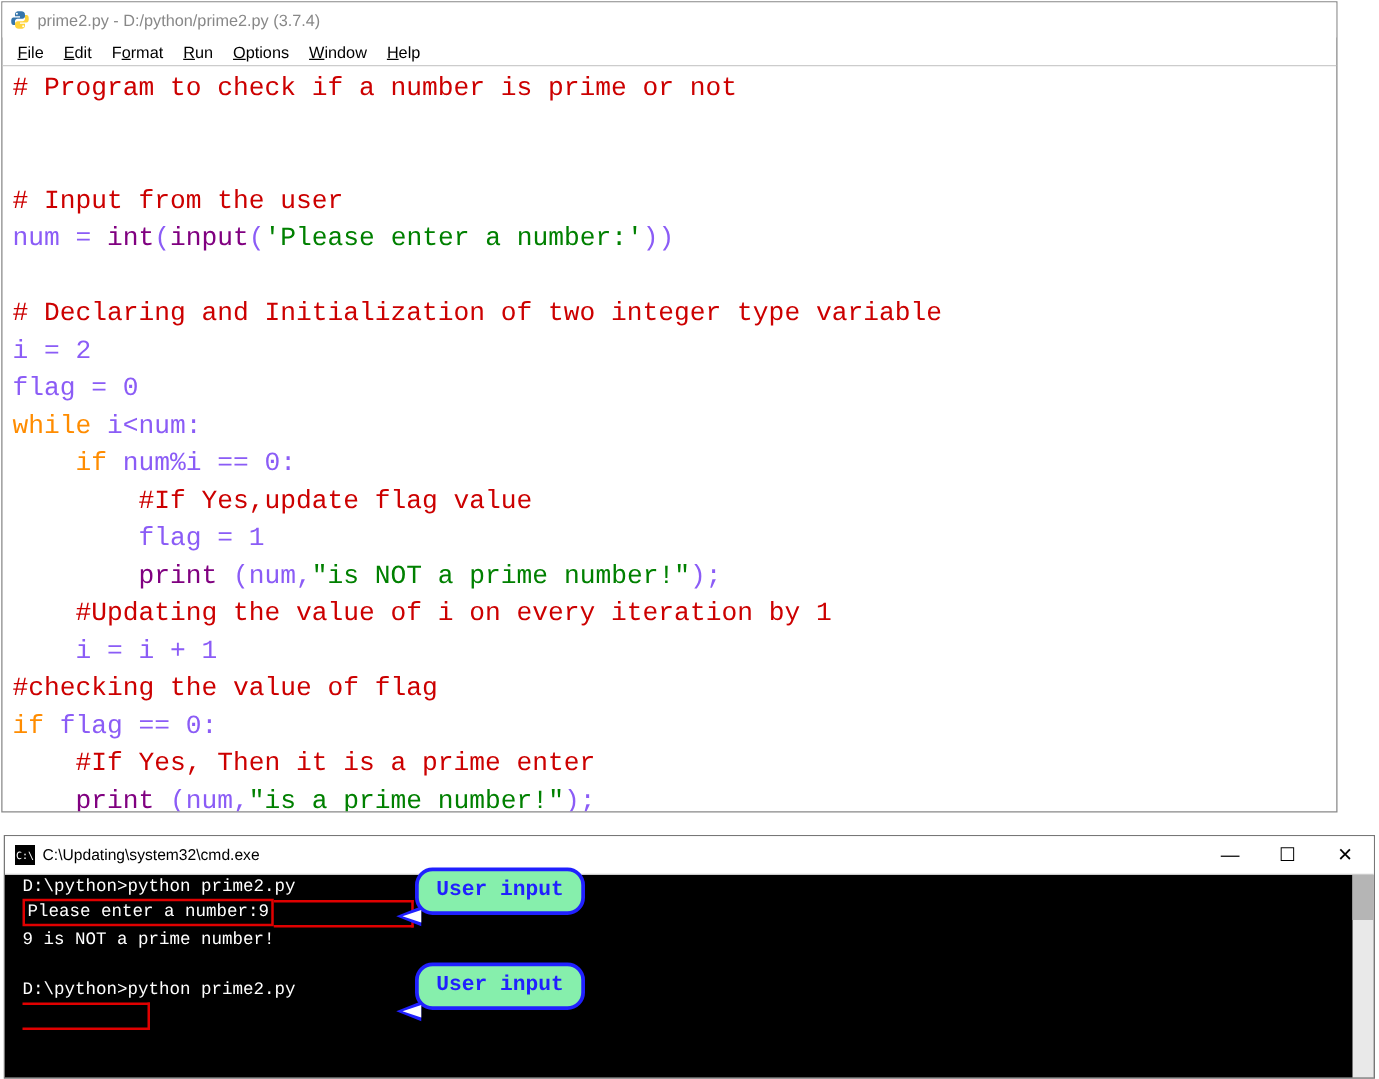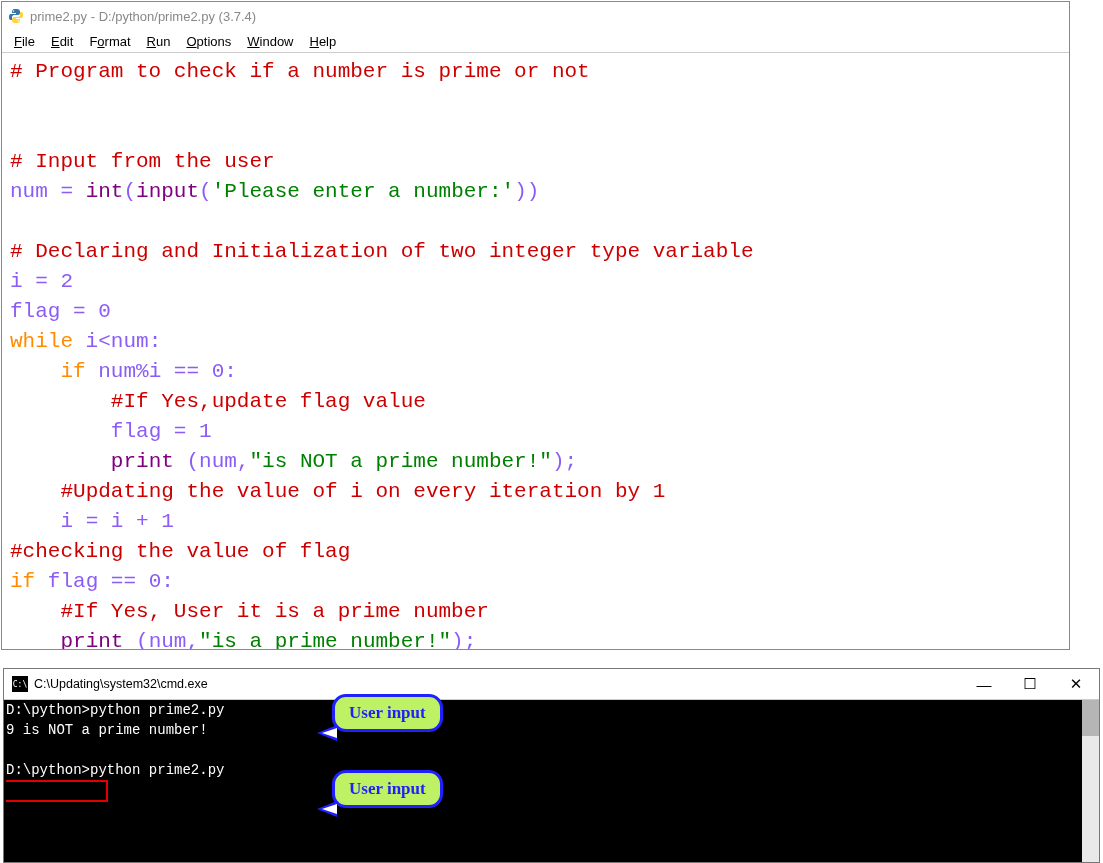--- a/index.html
+++ b/index.html
@@ -108,21 +108,21 @@
     justify-content: center;
     font-size: 15px;
   }
   .cmd-body {
     position: relative;
     background: #000;
     color: #fff;
     font-family: Consolas, "Courier New", monospace;
     font-size: 14px;
     line-height: 20px;
-    padding: 0 0 10px 2px;
+    padding: 0 0 10px 14px;
     height: 162px;
     box-sizing: border-box;
   }
   .cmd-line { white-space: pre; position: relative; }
   .sel-box {
     display: inline-block;
     border: 2px solid #e00000;
     padding: 0 2px;
     line-height: 18px;
     height: 18px;
@@ -138,25 +138,25 @@
   .scrollbar-v .thumb {
     position: absolute;
     left: 0; right: 0;
     top: 0;
     height: 36px;
     background: #b5b5b5;
   }
   
   .callout {
     position: absolute;
-    background: #bef264;
+    background: #86efac;
     border: 3px solid #2020ff;
     border-radius: 14px;
     padding: 6px 14px;
-    font-family: Liberation Serif, serif;
+    font-family: Liberation Mono, monospace;
     font-weight: bold;
     font-size: 17px;
     color: #2020ff;
     z-index: 10;
   }
   .callout .tail {
     position: absolute;
     left: -18px;
     width: 0; height: 0;
   }
@@ -213,37 +213,38 @@
 <span class="tok-plain">flag = 0</span>
 <span class="tok-kw">while</span><span class="tok-plain"> i&lt;num:</span>
 <span class="tok-plain">    </span><span class="tok-kw">if</span><span class="tok-plain"> num%i == 0:</span>
 <span class="tok-plain">        </span><span class="tok-comment">#If Yes,update flag value</span>
 <span class="tok-plain">        </span><span class="tok-plain">flag = 1</span>
 <span class="tok-plain">        </span><span class="tok-builtin">print</span><span class="tok-plain"> (num,</span><span class="tok-str">"is NOT a prime number!"</span><span class="tok-plain">);</span>
 <span class="tok-plain">    </span><span class="tok-comment">#Updating the value of i on every iteration by 1</span>
 <span class="tok-plain">    </span><span class="tok-plain">i = i + 1</span>
 <span class="tok-comment">#checking the value of flag</span>
 <span class="tok-kw">if</span><span class="tok-plain"> flag == 0:</span>
-<span class="tok-plain">    </span><span class="tok-comment">#If Yes, User it is a prime number</span>
+<span class="tok-plain">    </span><span class="tok-comment">#If Yes, Then it is a prime enter</span>
 <span class="tok-plain">    </span><span class="tok-builtin">print</span><span class="tok-plain"> (num,</span><span class="tok-str">"is a prime number!"</span><span class="tok-plain">);</span></div>
 </div>
 
 <div class="cmd-window">
   <div class="cmd-titlebar">
     <span class="icon">C:\</span>
     <span>C:\Updating\system32\cmd.exe</span>
     <span class="spacer"></span>
     <div class="cmd-win-btns">
       <div class="cmd-win-btn">—</div>
       <div class="cmd-win-btn">☐</div>
       <div class="cmd-win-btn">✕</div>
     </div>
   </div>
   <div class="cmd-body">
     <div class="cmd-line"><span>D:\python&gt;</span><span>python prime2.py</span></div>
+    <div class="cmd-line"><span class="sel-box">Please enter a number:9</span><span style="display:inline-block;border-top:2px solid #e00000;border-bottom:2px solid #e00000;border-right:2px solid #e00000;width:110px;height:18px;vertical-align:top;"></span></div>
     <div class="cmd-line">9 is NOT a prime number!</div>
     <div class="cmd-line">&nbsp;</div>
     <div class="cmd-line"><span>D:\python&gt;</span><span>python prime2.py</span></div>
     <div class="cmd-line"><span style="display:inline-block;border-top:2px solid #e00000;border-bottom:2px solid #e00000;border-right:2px solid #e00000;width:100px;height:18px;vertical-align:top;"></span></div>
 
     <div class="scrollbar-v">
       <div class="thumb"></div>
     </div>
 
     <div class="callout" style="left:328px; top:-6px;">

